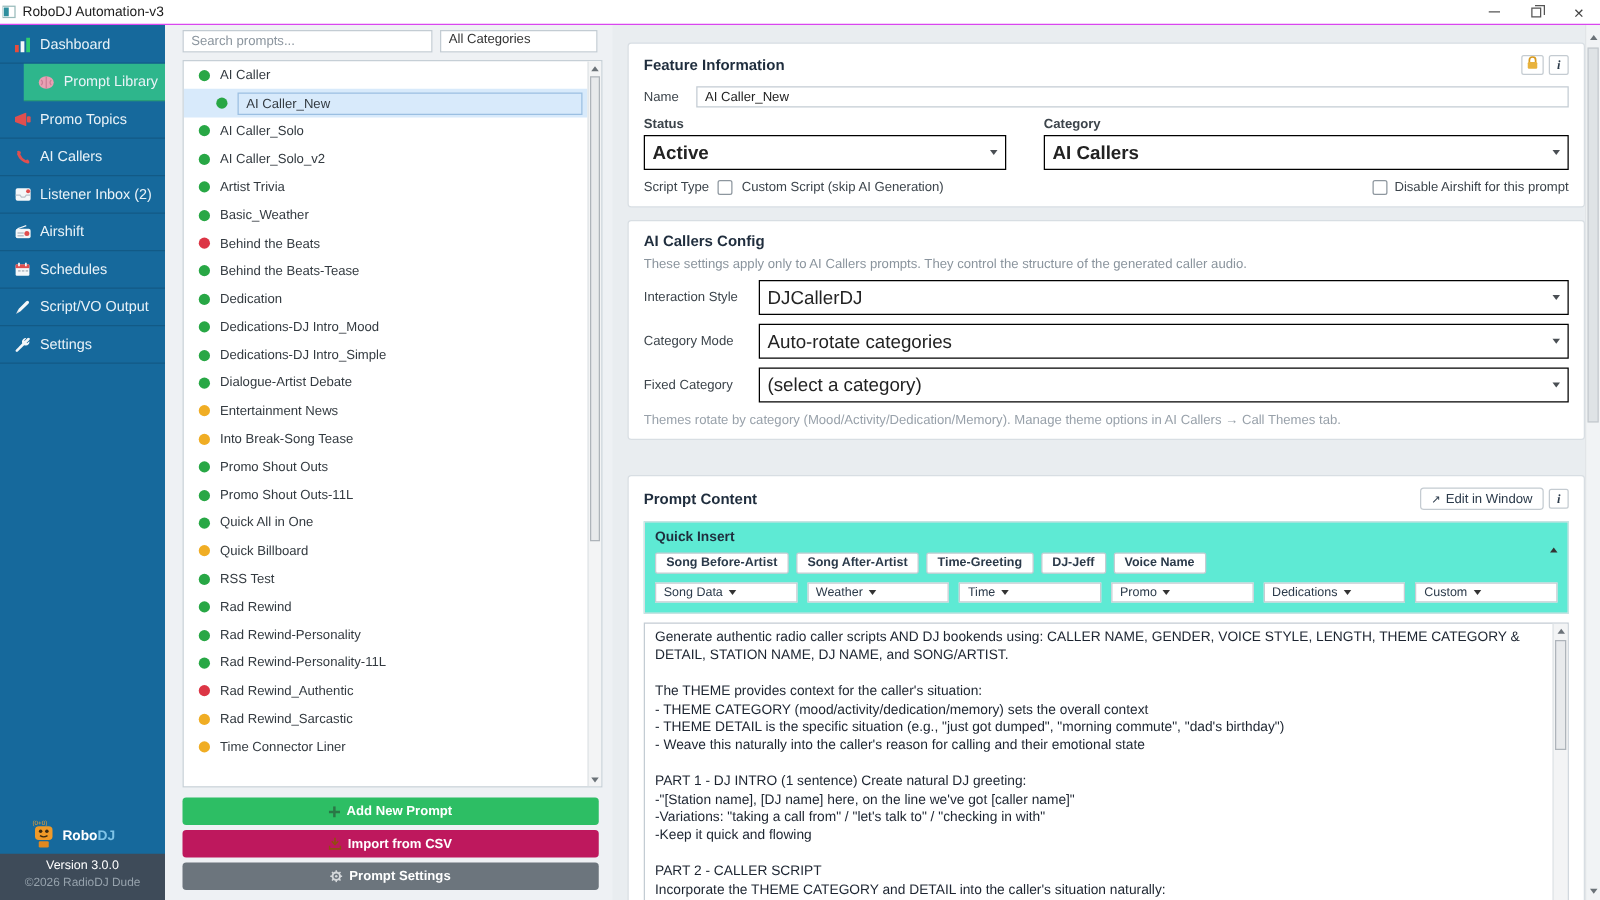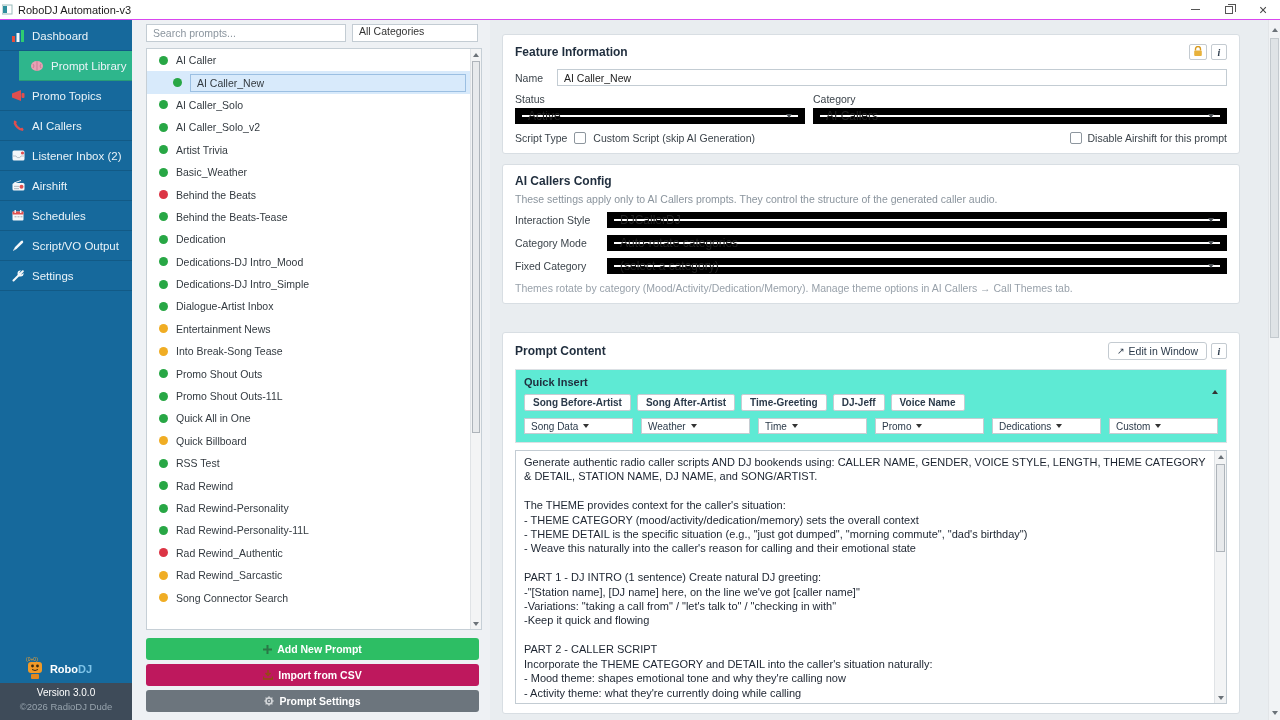--- a/index.html
+++ b/index.html
@@ -52,40 +52,40 @@
   .tri-down { width:0; height:0; border-left:3px solid transparent; border-right:3px solid transparent; border-top:4px solid #6b7278; }
   .scroll-thumb { position:absolute; left:1px; right:1px; background:#e8eaec; border:1px solid #aeb4ba; }
   .list-buttons { margin-top:8px; margin-right:3px; }
   .big-btn { height:22px; border-radius:3px; color:#fff; font-size:10.5px; font-weight:bold; display:flex; align-items:center; justify-content:center; gap:5px; margin-bottom:4px; cursor:pointer; }
   .btn-green { background:#2dbe64; }
   .btn-orange { background:#be185d; }
   .btn-gray { background:#6c757d; }
   .btn-ico { font-size:10px; opacity:.85; display:inline-flex; }
 
   
-  .main { flex:1; position:relative; padding:14px 40px 0 12px; overflow:hidden; }
+  .main { flex:1; position:relative; padding:14px 12px 0 12px; overflow:hidden; }
   .card { background:#ffffff; border:1px solid #d8dee3; border-radius:3px; padding:9px 12px; }
   .card-title { font-size:12px; font-weight:bold; color:#1f2d3d; }
   .card-head { display:flex; align-items:center; }
   .head-actions { margin-left:auto; display:flex; gap:4px; align-items:center; }
   .icon-btn { min-width:16px; height:16px; border:1px solid #c4cbd1; border-radius:2px; background:#fff; display:flex; align-items:center; justify-content:center; font-size:10px; padding:0 3px; }
   .info-btn { font-family:"Liberation Serif", serif; font-style:italic; font-weight:bold; color:#2b3a4a; }
 
   .frm-label { color:#3c444b; font-size:10.5px; }
   .inp { border:1px solid #c3ccd3; background:#fff; height:17px; display:flex; align-items:center; padding:0 6px; font-size:10.5px; color:#222; }
-  .sel { border:7px solid #000000; background:#fff; height:16px; display:flex; align-items:center; padding:0 6px; font-size:12px; color:#222; position:relative; }
+  .sel { border:1px solid #000000; background:#fff; height:28px; display:flex; align-items:center; padding:0 6px; font-size:15px; color:#222; position:relative; }
   .sel .caret { position:absolute; right:6px; width:0; height:0; border-left:3.5px solid transparent; border-right:3.5px solid transparent; border-top:4px solid #4a4f54; }
   .checkbox { width:12px; height:12px; border:1px solid #8d969e; border-radius:2px; background:#fff; flex-shrink:0; }
 
   
   #card-feature { margin-bottom:10px; }
   .name-row { display:flex; align-items:center; margin-top:9px; }
   .name-row .frm-label { width:42px; }
   .name-row .inp { flex:1; }
-  .two-col { display:flex; gap:8px; margin-top:7px; }
+  .two-col { display:flex; gap:30px; margin-top:7px;font-weight:bold; }
   .col-status { width:290px; }
   .col-cat { flex:1; }
   .two-col .frm-label { display:block; margin-bottom:3px; }
   .script-row { display:flex; align-items:center; gap:7px; margin-top:8px; }
   .script-row .right { margin-left:auto; display:flex; align-items:center; gap:6px; }
 
   
   #card-config { margin-bottom:28px; }
   .cfg-sub { color:#8a949d; font-size:10.5px; margin-top:5px; }
   .cfg-row { display:flex; align-items:center; margin-top:7px; }
@@ -301,21 +301,21 @@
           <div class="prompt-row">
             <span class="dot" style="background: rgb(40, 167, 69);"></span>
             <span>Dedications-DJ Intro_Mood</span>
           </div>
           <div class="prompt-row">
             <span class="dot" style="background: rgb(40, 167, 69);"></span>
             <span>Dedications-DJ Intro_Simple</span>
           </div>
           <div class="prompt-row">
             <span class="dot" style="background: rgb(40, 167, 69);"></span>
-            <span>Dialogue-Artist Inbox</span>
+            <span>Dialogue-Artist Debate</span>
           </div>
           <div class="prompt-row">
             <span class="dot" style="background: rgb(240, 173, 36);"></span>
             <span>Entertainment News</span>
           </div>
           <div class="prompt-row">
             <span class="dot" style="background: rgb(240, 173, 36);"></span>
             <span>Into Break-Song Tease</span>
           </div>
           <div class="prompt-row">
@@ -353,21 +353,21 @@
           <div class="prompt-row">
             <span class="dot" style="background: rgb(220, 53, 69);"></span>
             <span>Rad Rewind_Authentic</span>
           </div>
           <div class="prompt-row">
             <span class="dot" style="background: rgb(240, 173, 36);"></span>
             <span>Rad Rewind_Sarcastic</span>
           </div>
           <div class="prompt-row">
             <span class="dot" style="background: rgb(240, 173, 36);"></span>
-            <span>Song Connector Search</span>
+            <span>Time Connector Liner</span>
           </div>
         </div>
       <div class="vscroll">
         <div class="scroll-arrow" style="top:0;">
             <span class="tri-up"></span>
           </div>
         <div class="scroll-thumb" style="top:12px; height:372px;"></div>
         <div class="scroll-arrow" style="bottom:0;">
             <span class="tri-down"></span>
           </div>

